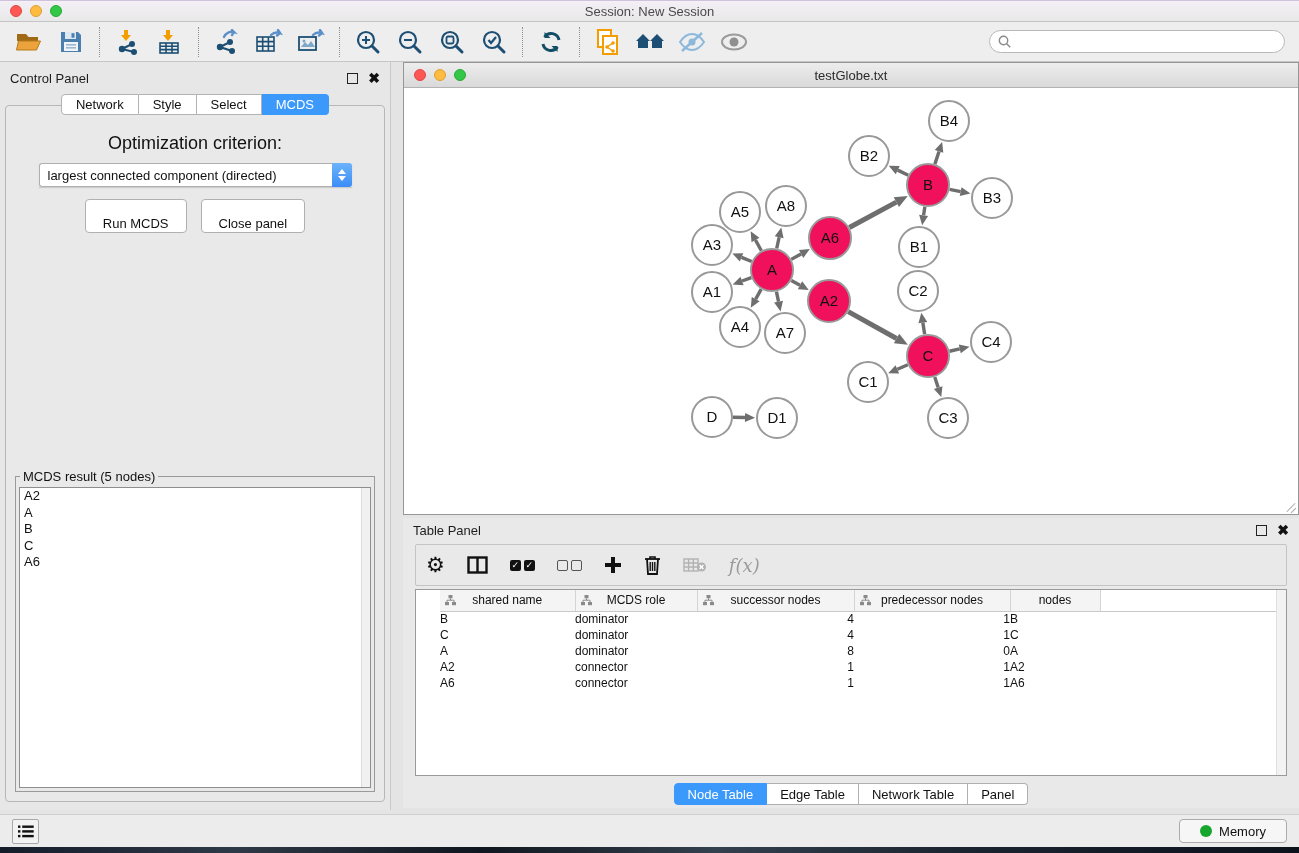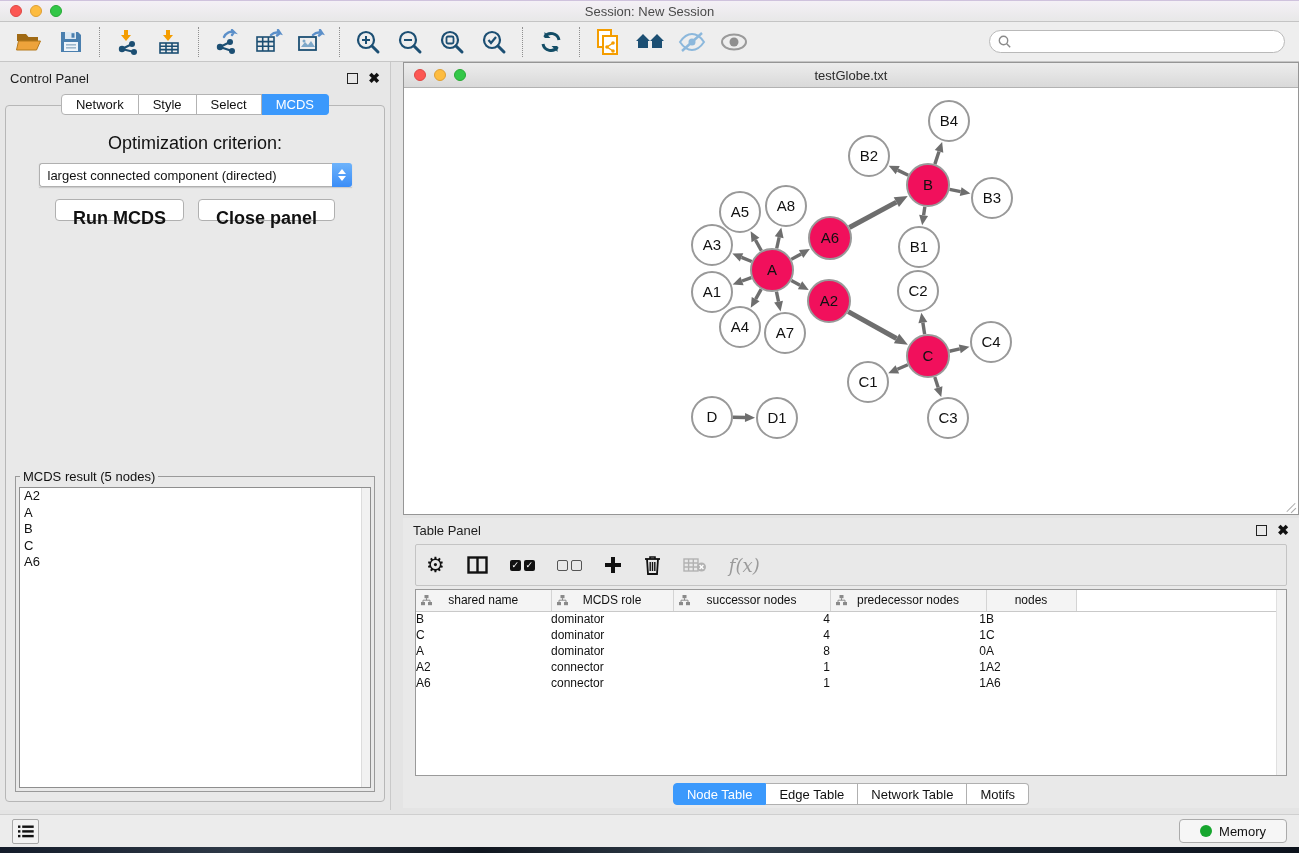--- a/index.html
+++ b/index.html
@@ -58,21 +58,21 @@
     display:flex; align-items:center; padding-left:8px; }
   .dd-stepper { width:20px; background:linear-gradient(#6db3fb,#3b8df7);
     border-radius:0 3px 3px 0; display:flex; flex-direction:column;
     align-items:center; justify-content:center; gap:2px; }
   .dd-stepper .tri-up { width:0; height:0; border-left:4px solid transparent;
     border-right:4px solid transparent; border-bottom:5px solid #fff; }
   .dd-stepper .tri-down { width:0; height:0; border-left:4px solid transparent;
     border-right:4px solid transparent; border-top:5px solid #fff; }
   .btn-row { display:flex; justify-content:center; gap:14px; margin-top:12px; }
   .mac-btn { height:22px; background:#fff; border:1px solid #b0b0b0; border-radius:4px;
-    font-size:18px; color:#111; padding:8px 17px; font-family:inherit;font-weight:bold; }
+    font-size:13px; color:#111; padding:16px 17px; font-family:inherit; }
 
   fieldset.result { position:absolute; left:9px; right:9px; top:341px; bottom:9px;
     border:1px solid #9a9a9a; padding:2px;margin-top:22px; }
   fieldset.result legend { font-size:13px; color:#111; padding:0 3px; margin-left:2px; }
   .result-list { position:absolute; left:3px; right:3px; top:3px; bottom:3px;
     background:#fff; border:1px solid #8e8e8e; overflow:hidden; }
   .result-item { font-size:13px; color:#111; padding:0 4px; line-height:16.5px; }
   .result-scroll { position:absolute; right:0; top:0; bottom:0; width:9px;
     background:#f1f1f1; border-left:1px solid #dcdcdc; }
 
@@ -100,21 +100,21 @@
     padding:0 10px; gap:22px; }
   .tp-ic { display:flex; align-items:center; justify-content:center; }
   .gear { font-size:21px; color:#111; line-height:20px; }
   .fx { font-family:"DejaVu Serif", serif; font-style:italic; font-size:18px; color:#9a9a9a; }
   .chk-pair { display:flex; gap:3px; }
   .chk { width:11px; height:11px; border-radius:2px; }
   .chk.on { background:#111; color:#fff; font-size:9px; line-height:11px; text-align:center; }
   .chk.off { border:1.5px solid #555; background:transparent; }
 
   .tp-table-wrap { margin:3px 12px 0; height:187px; background:#fff;
-    border:1px solid #9a9a9a; position:relative; overflow:hidden; }
+    border:1px solid #9a9a9a; position:relative; overflow:hidden;padding-left:24px; }
   table.node-table { border-collapse:collapse; width:100%; table-layout:fixed; }
   table.node-table th { height:21px; background:#f4f4f4; border-bottom:1px solid #c9c9c9;
     border-right:1px solid #d4d4d4; font-size:12px; font-weight:normal; color:#111;
     position:relative; text-align:center; }
   table.node-table th.filler { background:#fff; border-right:none; }
   th .col-ic { position:absolute; left:5px; top:5px; }
   table.node-table td { font-size:12px; color:#111; height:16px; padding:0;
     white-space:nowrap; overflow:hidden; }
   td.l { text-align:left; padding-left:10px; }
   td.r { text-align:right; padding-right:18px; }
@@ -611,21 +611,21 @@
               <td></td>
           </tr>
         </tbody>
       </table>
       <span class="tbl-scroll"></span>
     </div>
     <div class="tp-tabs">
       <span class="tp-tab active">Node Table</span>
       <span class="tp-tab">Edge Table</span>
       <span class="tp-tab">Network Table</span>
-      <span class="tp-tab">Motifs</span>
+      <span class="tp-tab">Panel</span>
     </div>
   </div>
 
   <div class="statusbar">
     <span class="list-btn">
       <svg width="16" height="13" viewBox="0 0 16 13">
           <rect x="0" y="0.5" width="2.4" height="2.4" fill="#111"></rect>
           <rect x="0" y="5.2" width="2.4" height="2.4" fill="#111"></rect>
           <rect x="0" y="9.9" width="2.4" height="2.4" fill="#111"></rect>
           <rect x="4.2" y="0.5" width="11.5" height="2.4" fill="#111"></rect>

